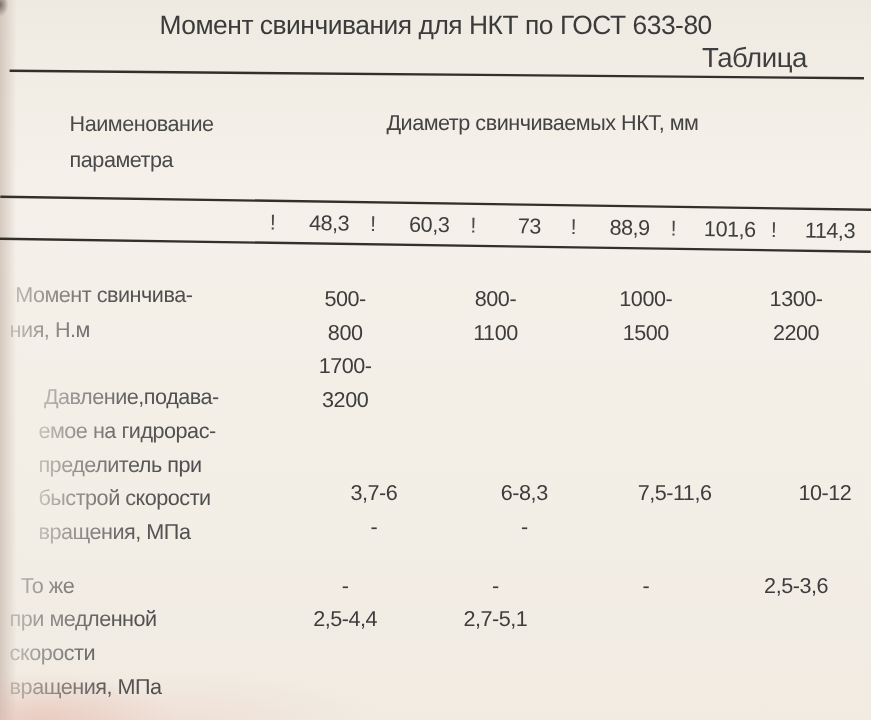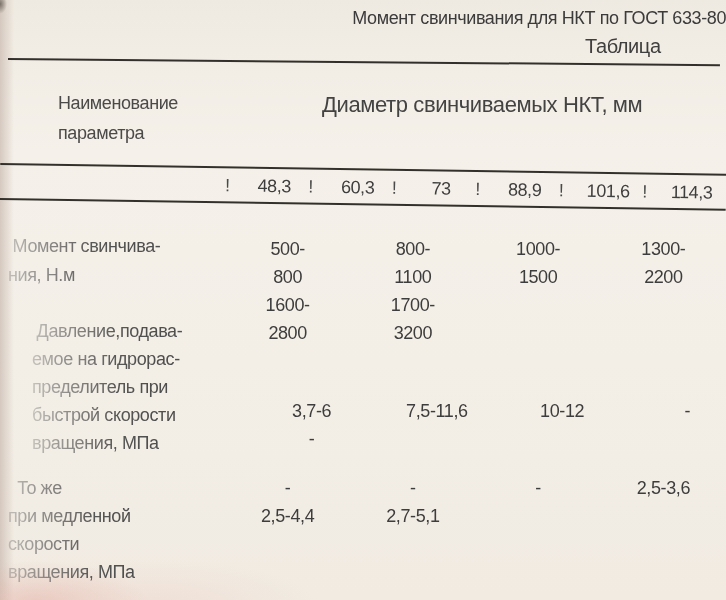--- a/index.html
+++ b/index.html
@@ -12,38 +12,38 @@
     letter-spacing:-0.4px;
     background:
       radial-gradient(10px 14px at 0px 4px, rgba(90,82,74,0.75), rgba(90,82,74,0) 70%),
       radial-gradient(150px 55px at 35px 602px, rgba(228,178,168,0.55), rgba(228,178,168,0) 75%),
       radial-gradient(220px 60px at 150px 604px, rgba(236,202,192,0.35), rgba(236,202,192,0) 75%),
       linear-gradient(90deg, rgba(208,194,184,0.85) 0px, rgba(208,194,184,0) 14px),
       linear-gradient(180deg, #efeae1 0%, #f5f1ea 25%, #f3efe7 60%, #f1ebe2 100%);
   }
   .doc-title {
     position:absolute; top:8px; left:0; width:100%;
-    text-align:right; font-size:18px; color:#3b3b3b;
+    text-align:center; font-size:22px; color:#3b3b3b;
   }
   .table-label {
     position:absolute; top:35px; left:585px;
-    font-size:20px; color:#3f3f3f;
+    font-size:23px; color:#3f3f3f;
   }
   .rule { height:0; border-top:2px solid #33302b; }
   .rule-top {
     position:absolute; top:58px; left:8px; width:712px;
     transform:rotate(0.5deg); transform-origin:0 0;
   }
   .param-header {
     position:absolute; left:58px; top:88px;
     font-size:18px; line-height:30px; white-space:pre-line; color:#4a4a4a;
   }
   .diam-header {
     position:absolute; left:322px; top:92px;
-    font-size:22px; color:#434343;
+    font-size:18px; color:#434343;
   }
   .colheader-group {
     position:absolute; left:0; top:163px; width:726px;
     transform:rotate(0.85deg); transform-origin:0 50%;
   }
   .colheader-group .rule { width:726px; }
   .col-cells {
     margin:4px 0 3px 225px; width:501px;
     display:grid; grid-template-columns:repeat(6,1fr);
     font-size:18px; line-height:26px; color:#3e3e3e;
@@ -127,35 +127,34 @@
 ния, Н.м</div>
     <div class="row-values">
       <div class="cell">500-
 800</div>
       <div class="cell">800-
 1100</div>
       <div class="cell">1000-
 1500</div>
       <div class="cell">1300-
 2200</div>
-      <div class="cell">1600-
-2800</div>
       <div class="cell">1700-
 3200</div>
     </div>
   </div>
 
   <div class="data-row row-pressure-fast">
     <div class="row-label"> Давление,подава-
 емое на гидрорас-
 пределитель при
 быстрой скорости
 вращения, МПа</div>
     <div class="row-values">
       <div class="cell">3,7-6</div>
+      <div class="cell">6-8,3</div>
       <div class="cell">7,5-11,6</div>
       <div class="cell">10-12</div>
       <div class="cell">-</div>
       <div class="cell">-</div>
     </div>
   </div>
 
   <div class="data-row row-pressure-slow">
     <div class="row-label">  То же
 при медленной

